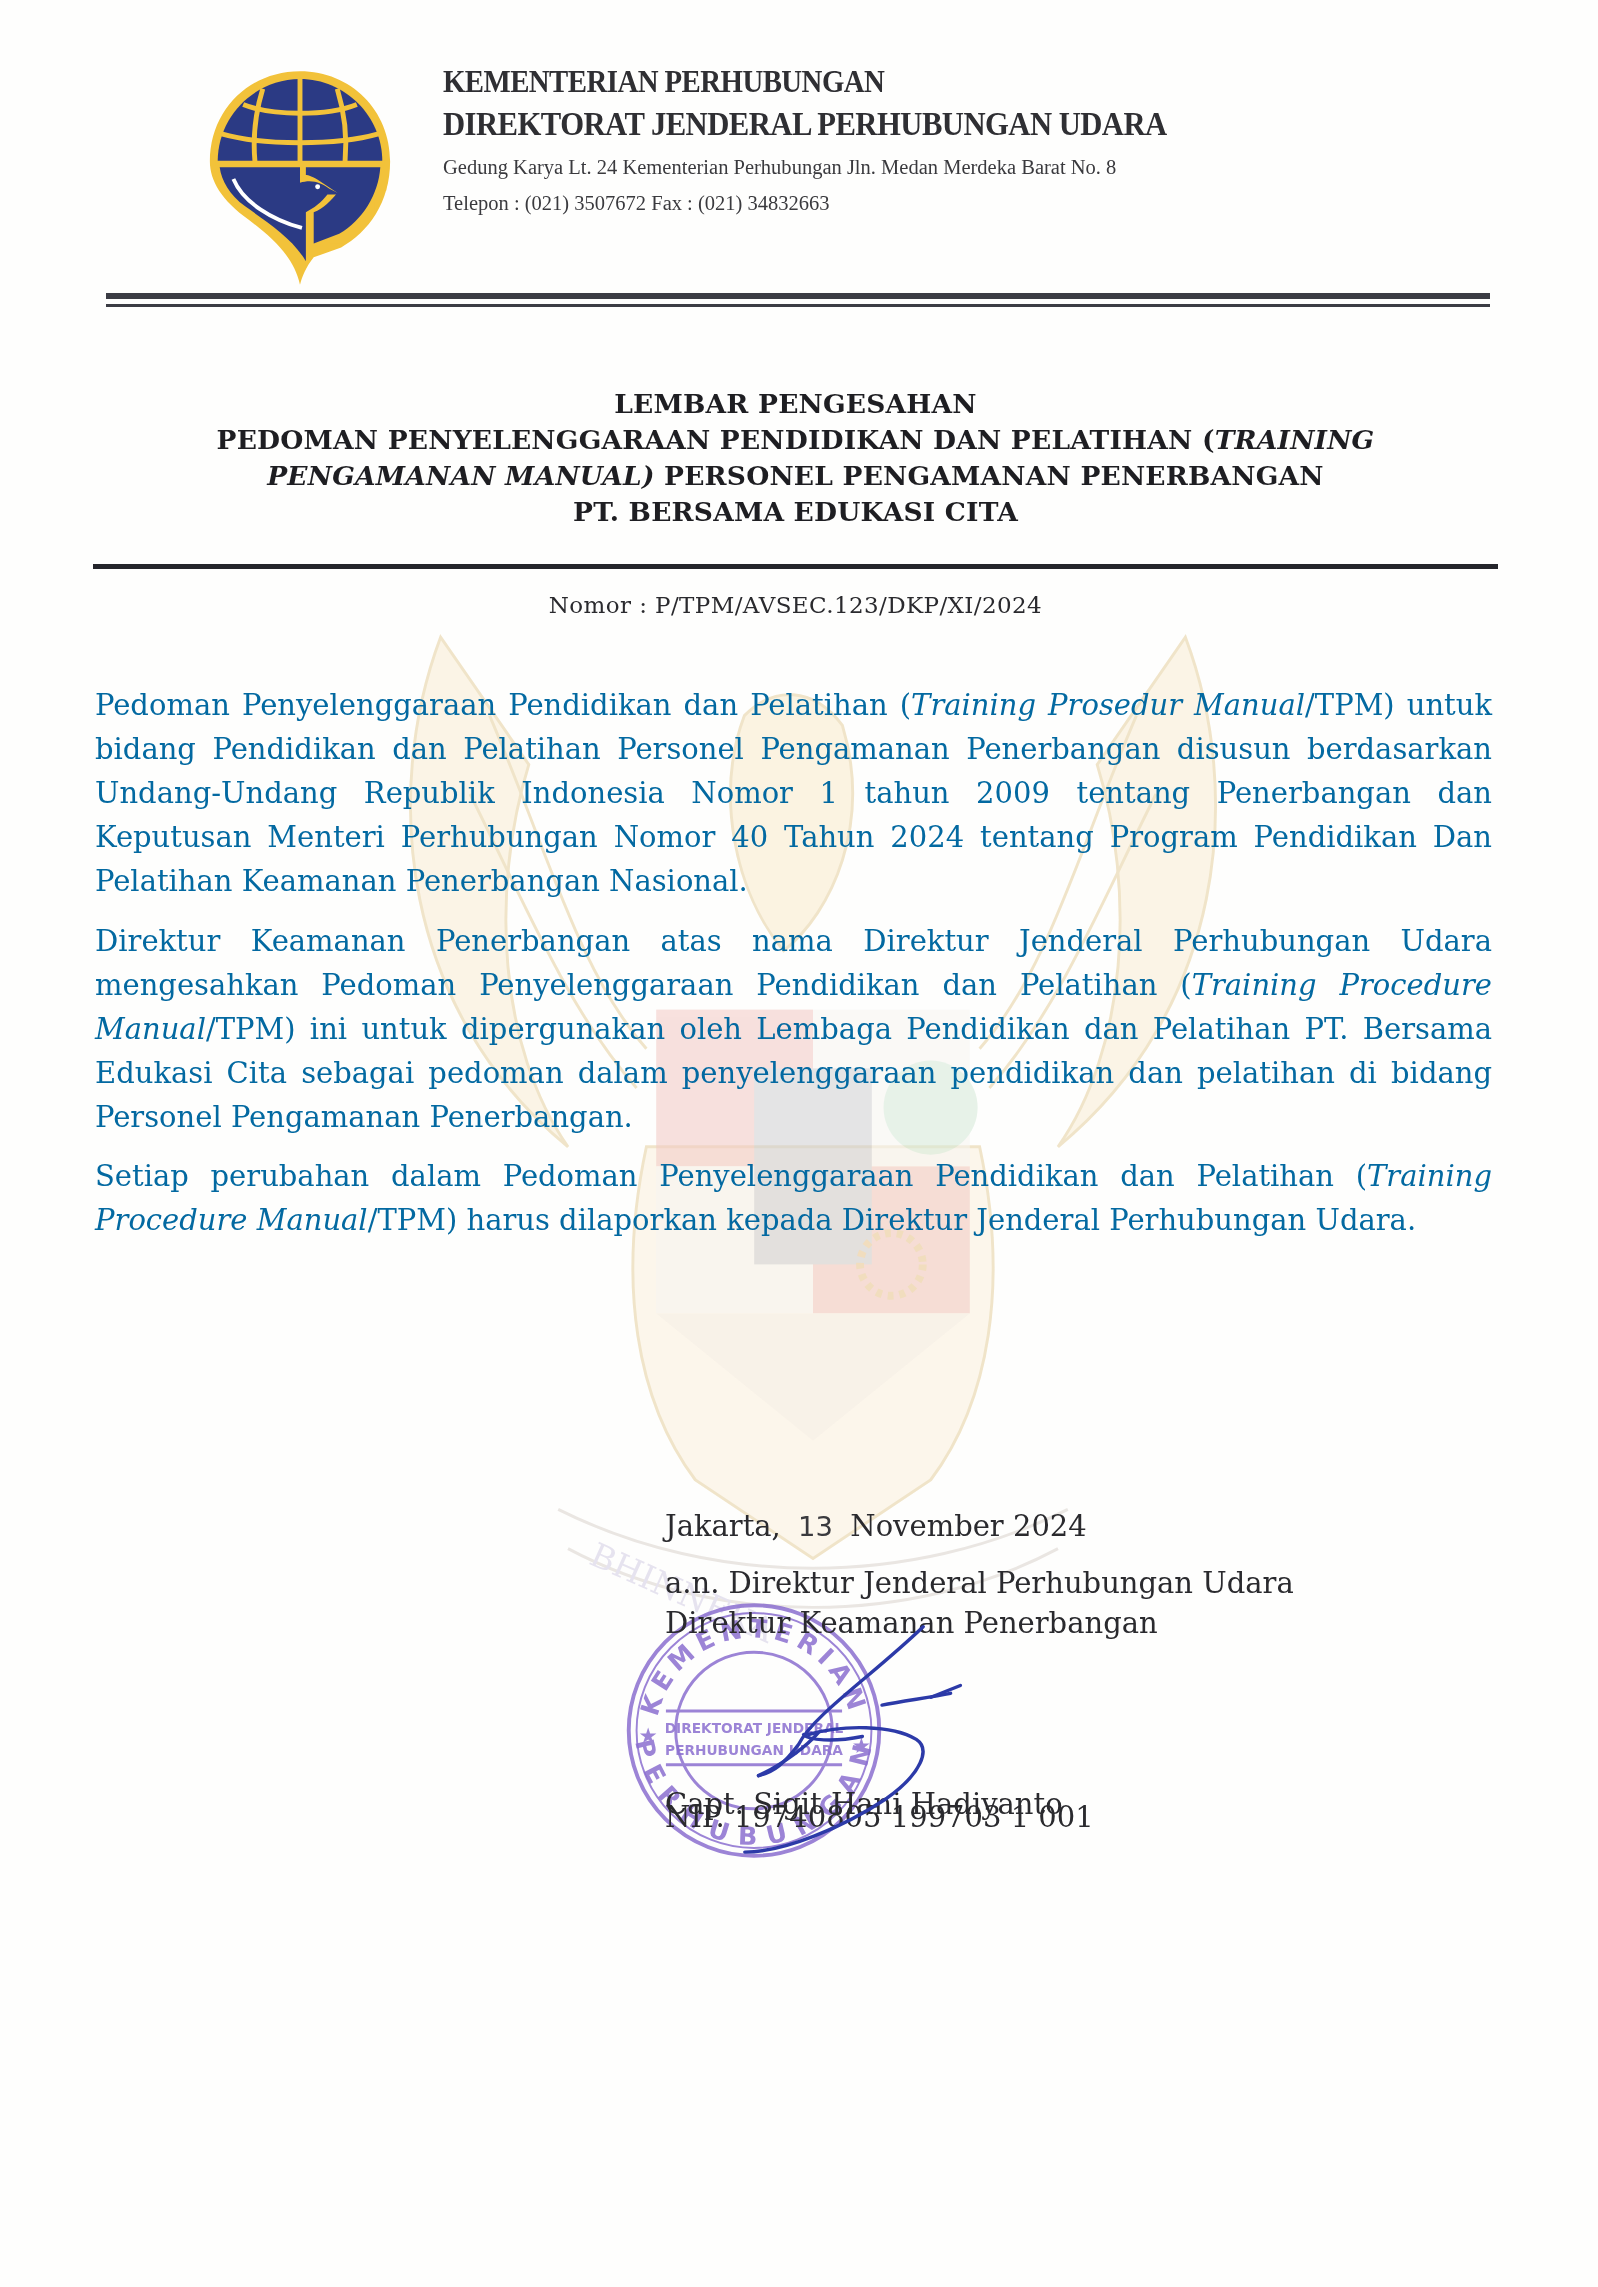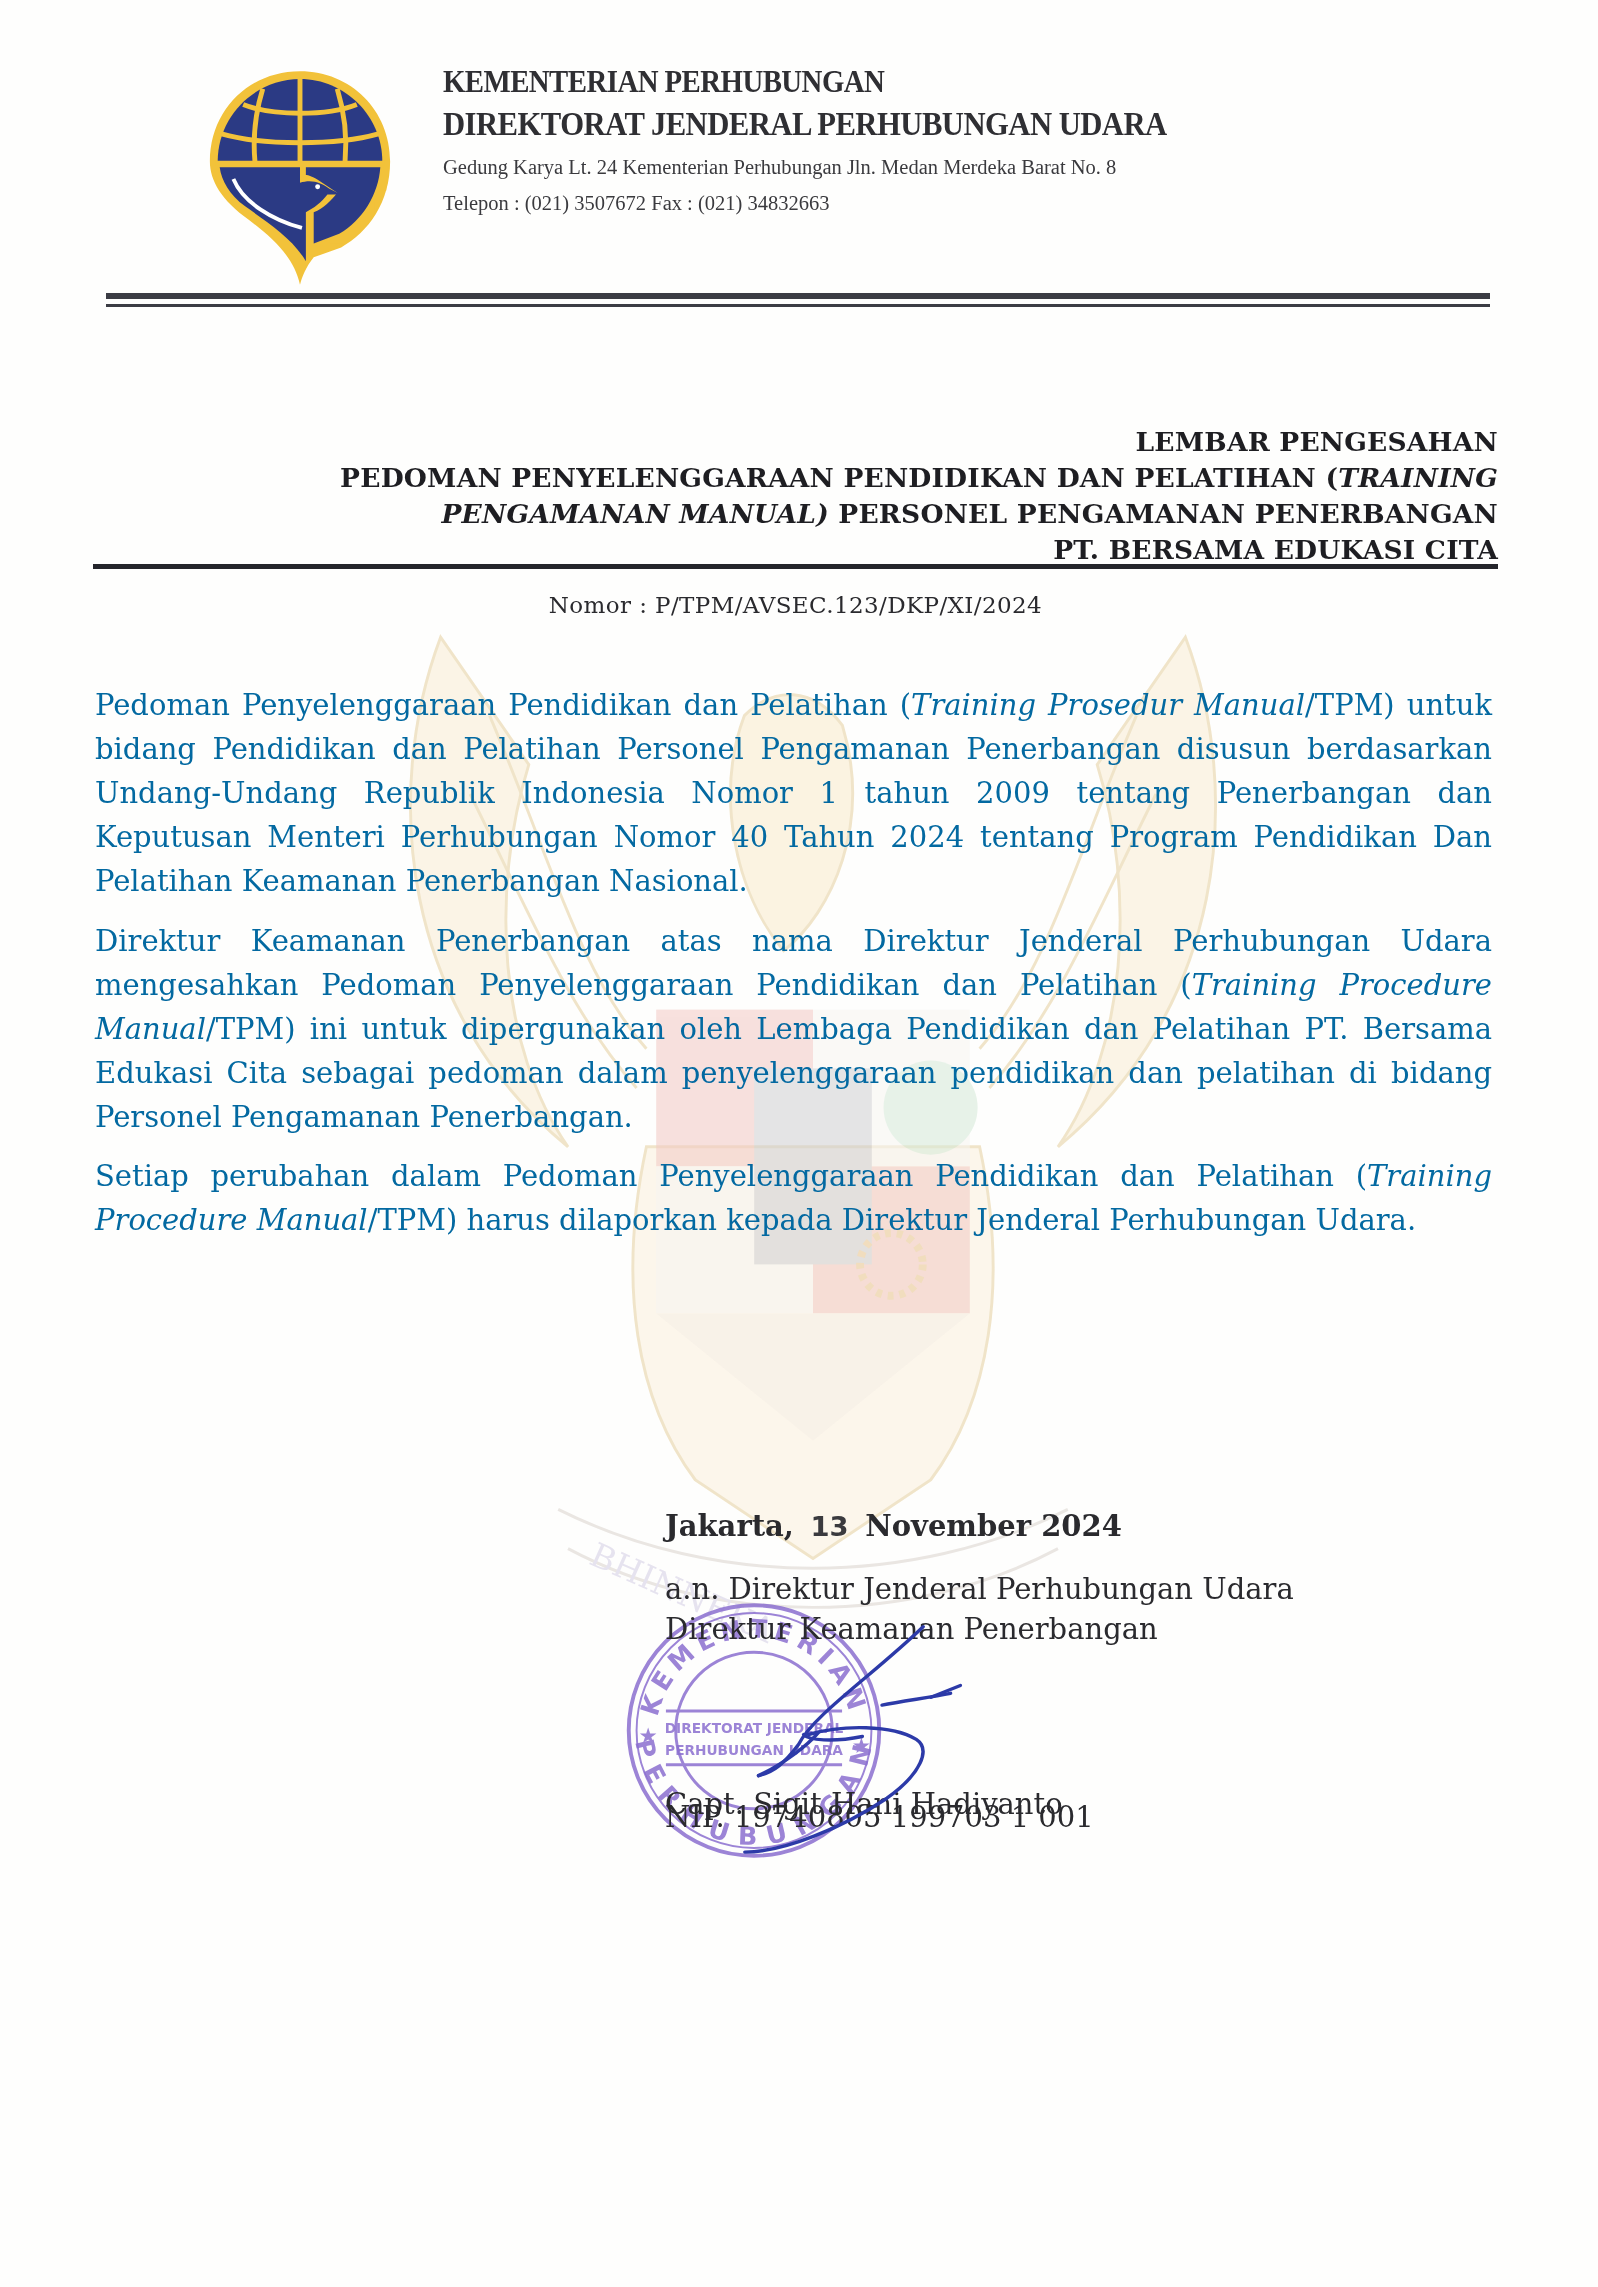--- a/index.html
+++ b/index.html
@@ -14,36 +14,36 @@
   .kop { position: absolute; left: 443px; top: 61px; font-family: Liberation Serif, serif; color: #2f2f33; }
   .kop .l1 { font-size: 31px; font-weight: bold; letter-spacing: -0.6px; line-height: 41px; transform: scaleX(0.93); transform-origin: left; white-space: nowrap; }
   .kop .l2 { font-size: 33px; font-weight: bold; letter-spacing: -0.6px; line-height: 45px; transform: scaleX(0.93); transform-origin: left; white-space: nowrap; }
   .kop .l3 { font-size: 21.6px; line-height: 37px; margin-top: 2px; color: #3a3a3e; transform: scaleX(0.95); transform-origin: left; white-space: nowrap; }
   .kop .l4 { font-size: 21.6px; line-height: 35px; color: #3a3a3e; transform: scaleX(0.95); transform-origin: left; white-space: nowrap; }
 
   .rule-thick { position: absolute; left: 106px; top: 293px; width: 1384px; height: 5.9px; background: #3b3c44; }
   .rule-thin  { position: absolute; left: 106px; top: 304px; width: 1384px; height: 2.9px; background: #3b3c44; }
 
   
-  .title { position: absolute; left: 93px; top: 424px; width: 1405px; text-align: right;
+  .title { position: absolute; left: 93px; top: 386px; width: 1405px; text-align: center;
            font-family: "DejaVu Serif", serif; font-weight: bold; color: #1e1e22; font-size: 26.5px; line-height: 36px; letter-spacing: 0.2px; }
   .title .it { font-style: italic; }
   .title-rule { position: absolute; left: 93px; top: 564px; width: 1405px; height: 4.9px; background: #24252b; }
   .nomor { position: absolute; left: 93px; top: 592px; width: 1405px; text-align: center;
            font-family: "DejaVu Serif", serif; font-size: 23px; color: #2a2a2e; letter-spacing: 0.4px; }
 
   
   .body { position: absolute; left: 95px; top: 683px; width: 1397px;
           font-family: "DejaVu Serif", serif; font-size: 29px; line-height: 44px; color: #0369a1; }
   .body p { margin: 0 0 15.7px 0; text-align: justify; text-align-last: left; }
   .body .it { font-style: italic; }
 
   
   .sign { position: absolute; left: 665px; top: 1506px; font-family: "DejaVu Serif", serif; font-size: 29px; color: #2a2a2e; line-height: 40px; white-space: nowrap; }
-  .sign .place { margin-bottom: 22px; font-weight: bold; }
+  .sign .place { margin-bottom: 16px; }
   .sign .date-num { display: inline-block; width: 51px; text-align: center; font-family: "DejaVu Sans", sans-serif; color: #3a3a3e; font-size: 27.4px; }
   .sign .name { position: absolute; top: 253px; left: 0; margin-top: 25px; }
   .sign .nip { position: absolute; top: 291px; left: 0; }
 
   .seal { position: absolute; left: 617px; top: 1598px; width: 274px; height: 265px; pointer-events: none; }
   .signature { position: absolute; left: 637px; top: 1607px; width: 392px; height: 255px; pointer-events: none; }
 </style>
 </head>
 <body>
 

